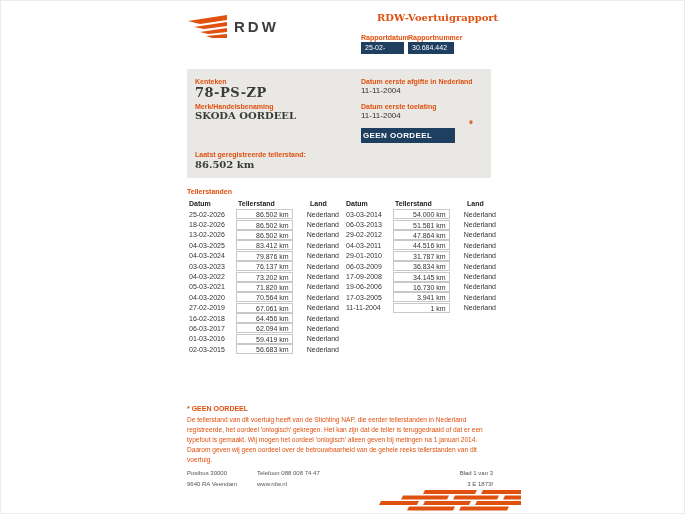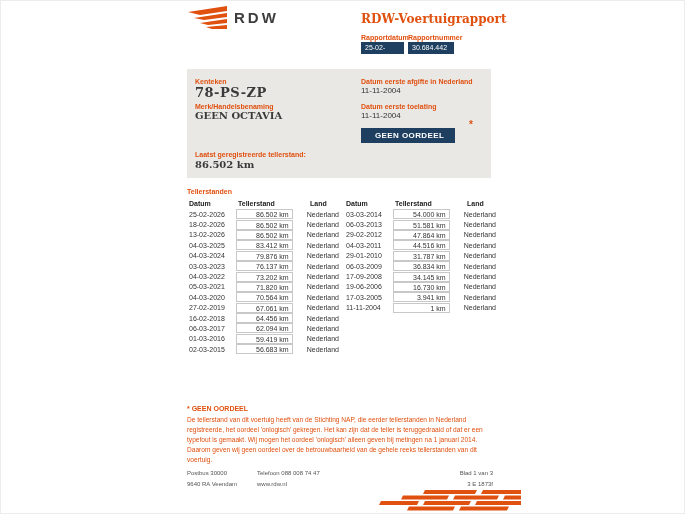--- a/index.html
+++ b/index.html
@@ -10,38 +10,38 @@
     --muted:#666666;
     --border:#c8c8c8;
   }
   *{margin:0;padding:0;box-sizing:border-box;}
   html,body{background:#fff;}
   body{width:685px;height:514px;font-family:"Liberation Sans",sans-serif;color:var(--ink);}
   .page{position:relative;width:685px;height:514px;background:#fff;overflow:hidden;border:1px solid #ececec;}
   .abs{position:absolute;}
 
   
-  .logo{left:186px;top:3px;display:flex;align-items:center;gap:7px;}
+  .logo{left:186px;top:12px;display:flex;align-items:center;gap:7px;}
   .logo-word{font-size:15px;font-weight:bold;letter-spacing:3px;color:#3d3d3d;}
-  .doc-title{left:360px;top:11px;font-family:"DejaVu Serif",serif;font-weight:bold;font-size:12px;color:var(--accent);}
+  .doc-title{left:376px;top:11px;font-family:"DejaVu Serif",serif;font-weight:bold;font-size:10px;color:var(--accent);}
   .lbl{color:var(--accent);font-weight:bold;font-size:7px;line-height:1;}
   .hdr-lbl-date{left:360px;top:33px;}
   .hdr-lbl-num{left:407px;top:33px;}
   .navy-chip{background:var(--navy);color:#fff;font-size:7px;height:12px;line-height:12px;padding:0 4px;}
   .chip-date{left:360px;top:41px;width:43px;}
   .chip-num{left:407px;top:41px;width:46px;}
 
   
   .panel{left:186px;top:68px;width:304px;height:109px;background:var(--panel);}
   .panel .abs{position:absolute;}
   .kenteken-val{left:8px;top:16px;font-family:"DejaVu Serif",serif;font-weight:bold;font-size:13px;color:#3a3a3a;letter-spacing:.5px;text-align:center;}
   .merk-val{left:8px;top:41px;font-family:"DejaVu Serif",serif;font-weight:bold;font-size:10px;color:#3a3a3a;}
   .small-val{font-size:8px;color:var(--ink);}
   .oordeel-star{left:282px;top:50px;color:var(--accent);font-weight:bold;font-size:10px;}
-  .oordeel-box{left:174px;top:59px;width:94px;height:15px;background:var(--navy);color:#fff;font-weight:bold;font-size:8px;line-height:15px;padding-left:14px;letter-spacing:.4px;}
+  .oordeel-box{left:174px;top:59px;width:94px;height:15px;background:var(--navy);color:#fff;font-weight:bold;font-size:8px;line-height:15px;padding-left:2px;letter-spacing:.4px;}
   .teller-val{left:8px;top:90px;font-family:"DejaVu Serif",serif;font-weight:bold;font-size:10px;color:#3a3a3a;}
 
   
   .section-title{left:186px;top:187px;font-size:7px;font-weight:bold;color:var(--accent);}
   .tables{left:188px;top:197px;display:flex;gap:7px;}
   .ttable{width:150px;}
   .thead{display:flex;align-items:center;height:11px;font-weight:bold;font-size:7px;color:#222;}
   .trow{display:flex;align-items:center;height:10.4px;font-size:7px;color:var(--ink);}
   .cell.date{width:49px;}
   .cell.km{width:58px;border:1px solid var(--border);height:10px;line-height:8px;text-align:right;padding:1px 3px 0 0;background:#fff;}
@@ -82,21 +82,21 @@
   <div class="abs doc-title">RDW-Voertuigrapport</div>
   <div class="abs lbl hdr-lbl-date">Rapportdatum</div>
   <div class="abs lbl hdr-lbl-num">Rapportnummer</div>
   <div class="abs navy-chip chip-date">25-02-2026</div>
   <div class="abs navy-chip chip-num">30.684.442</div>
 
   <div class="abs panel">
     <div class="abs lbl" style="left:8px;top:9px;">Kenteken</div>
     <div class="abs kenteken-val">78-PS-ZP</div>
     <div class="abs lbl" style="left:8px;top:34px;">Merk/Handelsbenaming</div>
-    <div class="abs merk-val">GEEN OCTAVIA</div>
+    <div class="abs merk-val">SKODA OORDEEL</div>
 
     <div class="abs lbl" style="left:174px;top:9px;">Datum eerste afgifte in Nederland</div>
     <div class="abs small-val" style="left:174px;top:17px;">11-11-2004</div>
     <div class="abs lbl" style="left:174px;top:34px;">Datum eerste toelating</div>
     <div class="abs small-val" style="left:174px;top:42px;">11-11-2004</div>
 
     <div class="abs oordeel-star">*</div>
     <div class="abs oordeel-box">GEEN OORDEEL</div>
 
     <div class="abs lbl" style="left:8px;top:82px;">Laatst geregistreerde tellerstand:</div>

